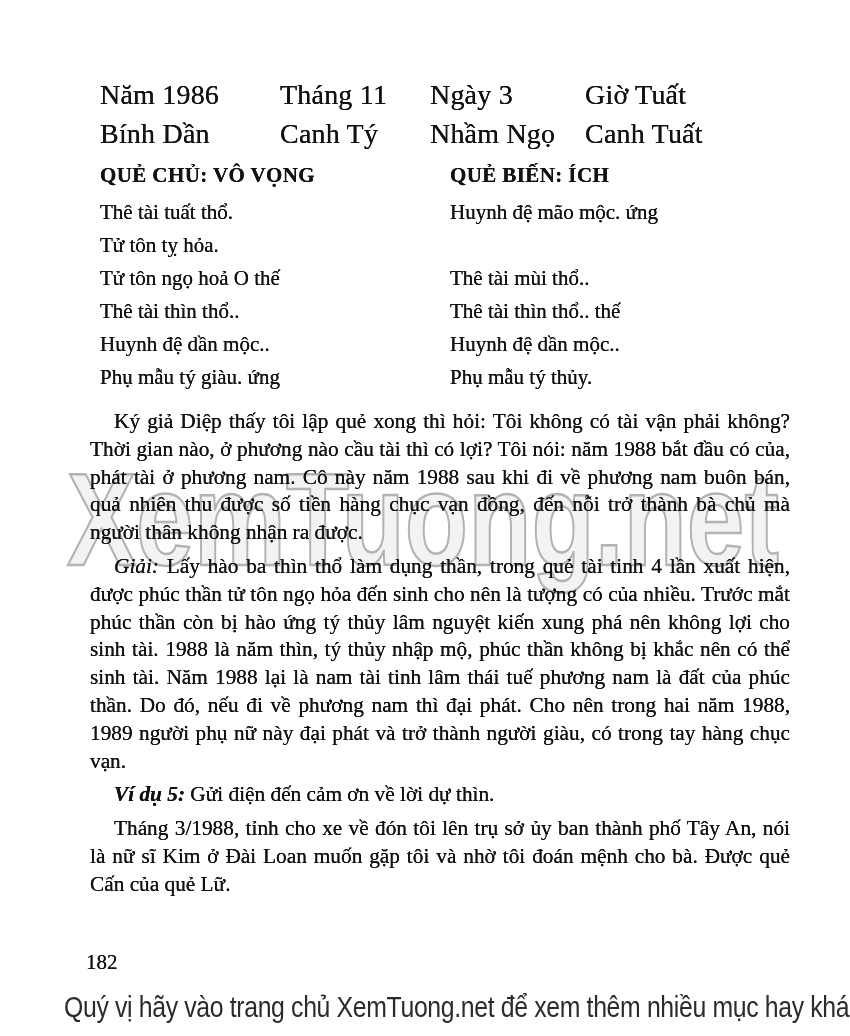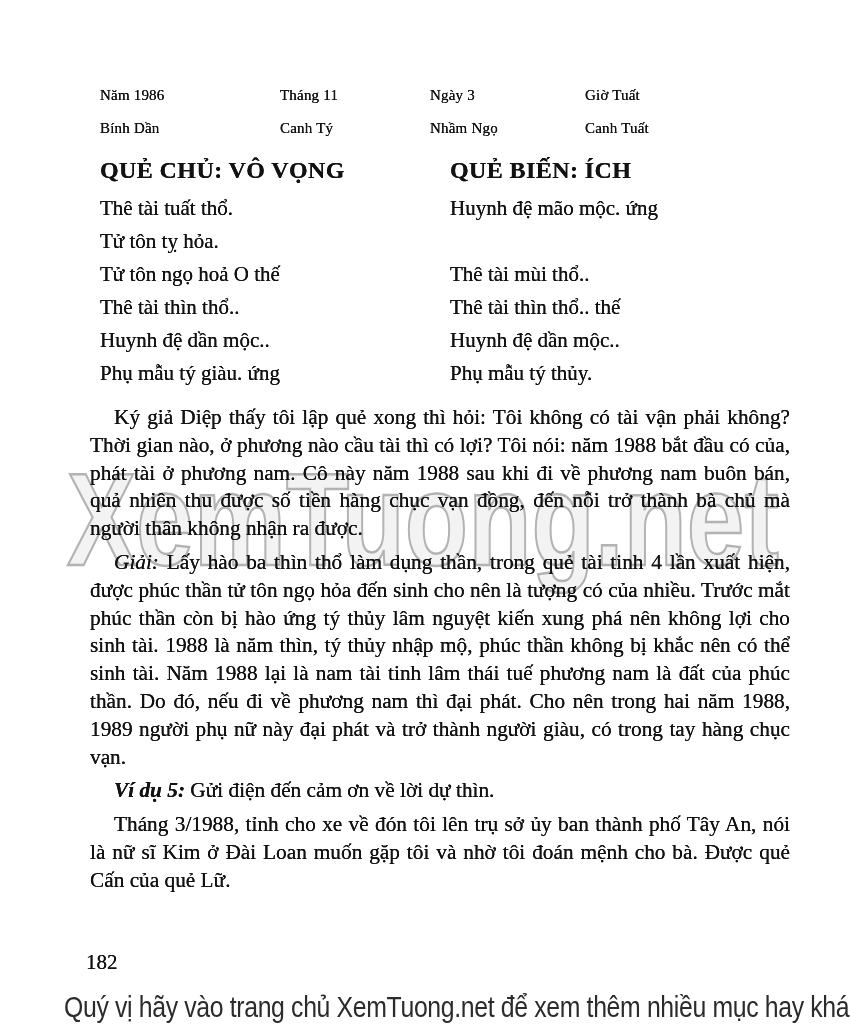--- a/index.html
+++ b/index.html
@@ -16,33 +16,33 @@
     position:absolute;left:55px;top:438px;z-index:0;
     pointer-events:none;
   }
   .content{position:relative;z-index:1;}
 
   
   .dates{
     display:grid;
     grid-template-columns:180px 150px 155px auto;
     padding:84px 0 0 100px;
-    font-size:15px;
+    font-size:28px;
     line-height:22px;
-    row-gap:11px;
+    row-gap:17px;
     letter-spacing:.2px;
   }
   .dates span{text-shadow:0 0 .4px #000;}
 
   
   .hex-heads{
     display:grid;
     grid-template-columns:350px auto;
     padding:18px 12px 0 100px;
-    font-size:24px;
+    font-size:21px;
     font-weight:bold;
     letter-spacing:.4px;
     text-shadow:0 0 .5px #000;
   }
   
   .hex-rows{
     padding:8px 0 0 100px;
     font-size:21px;
   }
   .hex-row{

